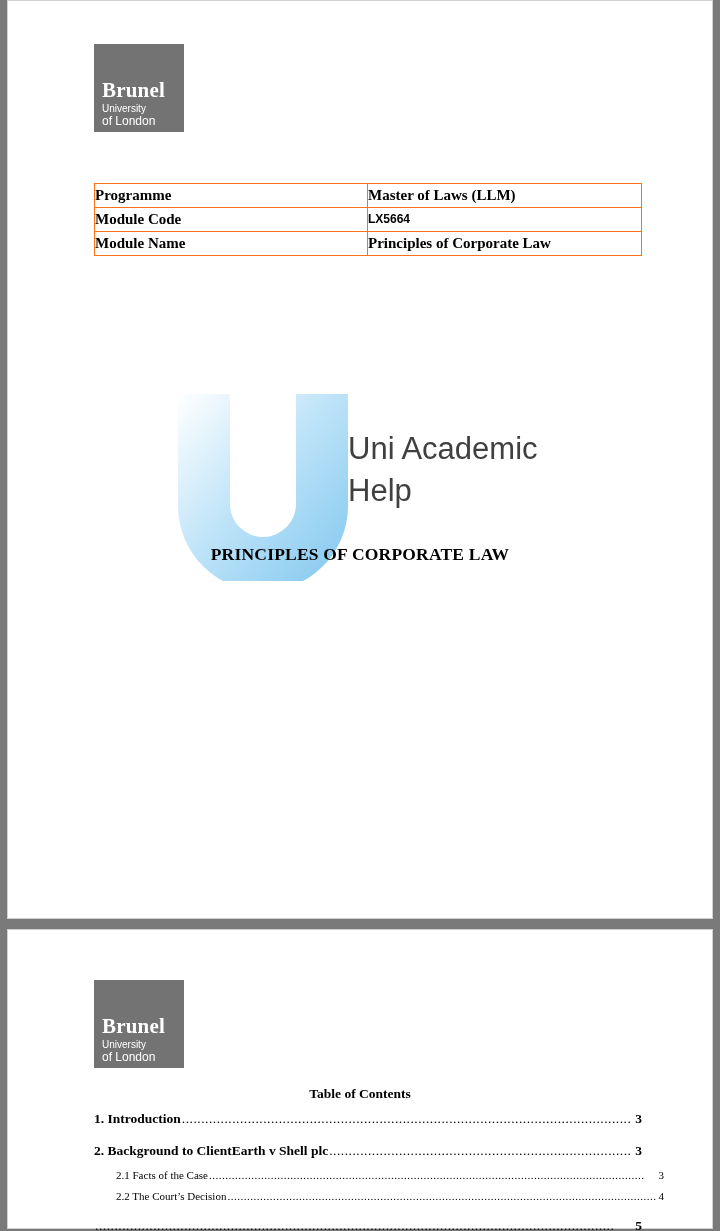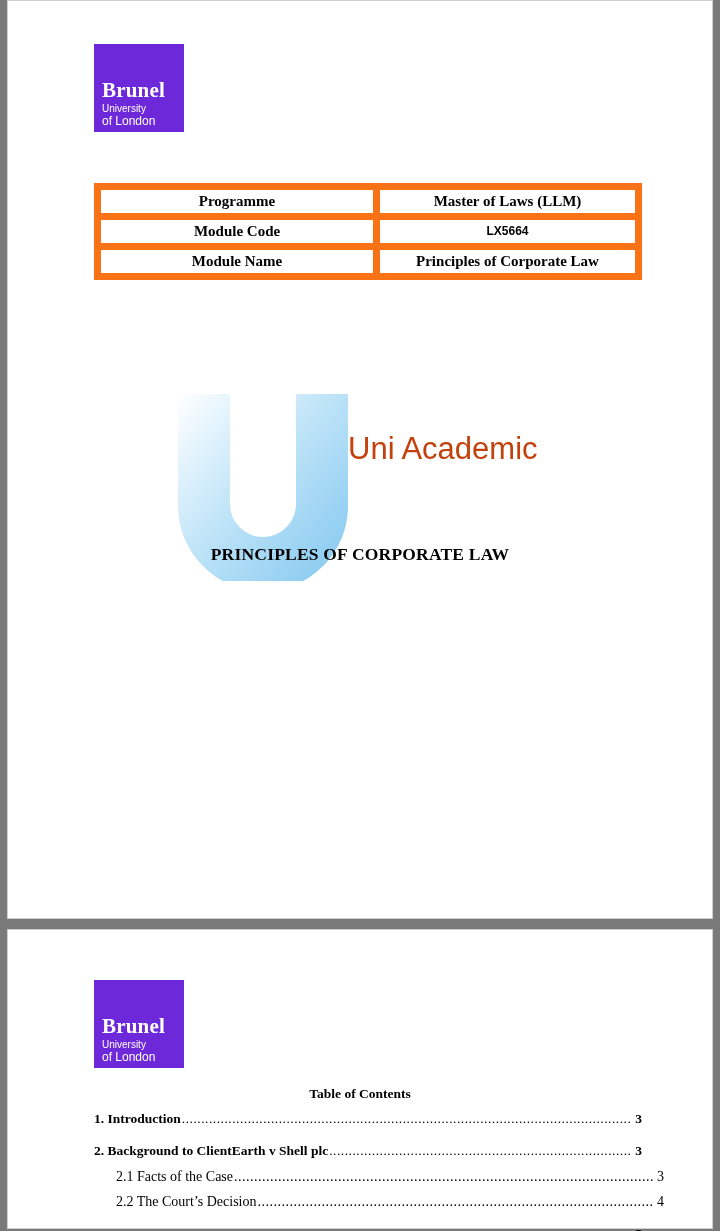--- a/index.html
+++ b/index.html
@@ -26,21 +26,21 @@
   }
   .page-2 {
     height: 300px;
     margin-top: 10px;
   }
   
   .brunel-logo {
     position: absolute;
     width: 90px;
     height: 88px;
-    background: #6d28d9;
+    background: #737373;
     color: #ffffff;
     box-sizing: border-box;
     padding: 36px 0 0 8px;
   }
   .brunel-logo .b-name {
     font-family: "Liberation Serif", serif;
     font-size: 21px;
     font-weight: bold;
     letter-spacing: 0.2px;
     line-height: 1;
@@ -61,22 +61,22 @@
   
   .info-table {
     position: absolute;
     left: 86px;
     top: 182px;
     width: 548px;
     border-collapse: collapse;
     table-layout: fixed;
   }
   .info-table td {
-    border: 7px solid #f97316;
-    text-align: center;
+    border: 1px solid #f97316;
+    text-align: left;
     font-size: 15px;
     font-weight: bold;
     padding: 2px 0 3px 0;
     height: 18px;
   }
   .info-table td.label { width: 272px; }
   .info-table td.value-sans {
     font-family: "Liberation Sans", sans-serif;
     font-size: 12px;
   }
@@ -89,21 +89,21 @@
     width: 430px;
     height: 195px;
     pointer-events: none;
   }
   .wm-text {
     position: absolute;
     left: 180px;
     top: 42px;
     font-family: "Liberation Sans", sans-serif;
     font-size: 31px;
-    color: #c2410c;
+    color: #404040;
     line-height: 1.35;
   }
 
   
   .doc-title {
     position: absolute;
     left: 0;
     right: 0;
     top: 543px;
     text-align: center;
@@ -116,21 +116,21 @@
     align-items: flex-end;
     width: 100%;
     margin-bottom: 10px;
   }
   .toc-row.level1 {
     font-size: 13.5px;
     font-weight: bold;
     margin-top: 16px;
   }
   .toc-row.level2 {
-    font-size: 14px;
+    font-size: 11px;
     font-weight: normal;
     padding-left: 22px;
     margin-bottom: 9px;
   }
   .toc-label { white-space: nowrap; }
   .toc-dots {
     flex: 1;
     overflow: hidden;
     white-space: nowrap;
     margin: 0 1px;
@@ -175,20 +175,21 @@
         <linearGradient id="ugrad" x1="0" y1="0" x2="1" y2="1">
           <stop offset="0%" stop-color="#ffffff"></stop>
           <stop offset="45%" stop-color="#bfe4f8"></stop>
           <stop offset="100%" stop-color="#7fc6ef"></stop>
         </linearGradient>
       </defs>
       <path d="M10 8 h52 v110 a33 33 0 0 0 66 0 V8 h52 v112 a85 85 0 0 1 -170 0 Z" fill="url(#ugrad)"></path>
     </svg>
     <div class="wm-text">
       <div>Uni Academic</div>
+      <div>Help</div>
     </div>
   </div>
 
   <div class="doc-title">PRINCIPLES OF CORPORATE LAW</div>
 </div>
 
 <div class="page page-2">
   <div class="page-2-inner">
     <div class="brunel-logo" style="left:86px; top:50px;">
       <div class="b-name">Brunel</div>

